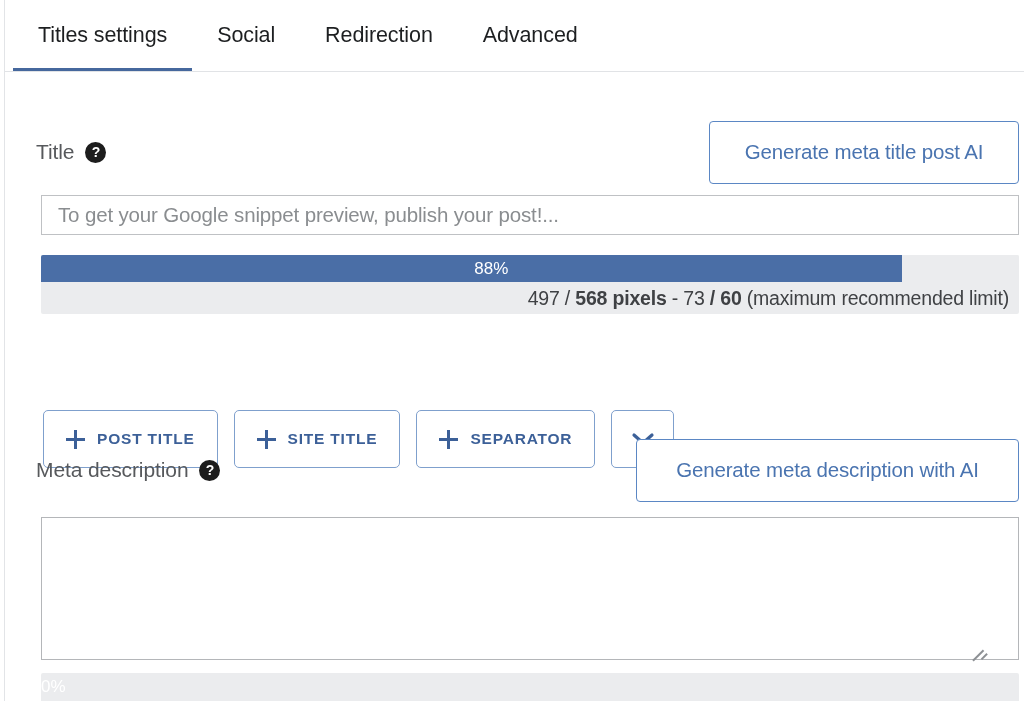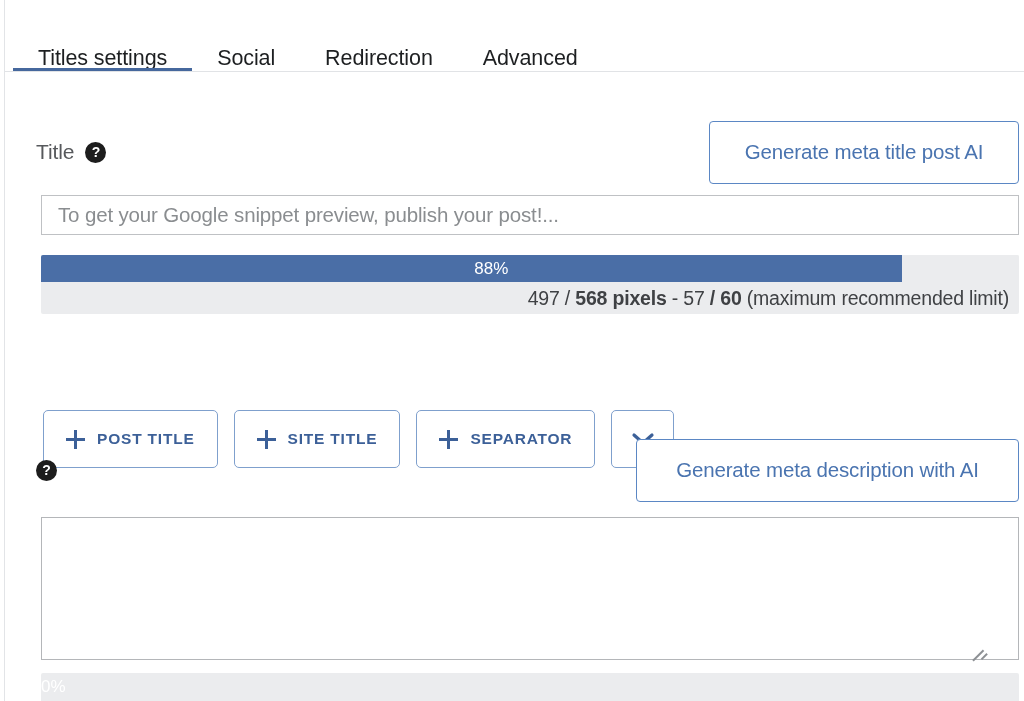--- a/index.html
+++ b/index.html
@@ -47,21 +47,21 @@
     display: flex;
     align-items: flex-start;
     height: 100%;
     padding-left: 8px;
     box-sizing: border-box;
   }
   .tab {
     position: relative;
     height: 100%;
     display: flex;
-    align-items: flex-end;
+    align-items: center;
     padding: 0 25px;
     font-size: 21.5px;
     color: #1d1f21;
     letter-spacing: -0.1px;
     cursor: pointer;
     white-space: nowrap;
     box-sizing: border-box;
   }
   .tab.active::after {
     content: "";
@@ -379,21 +379,21 @@
       </div>
     </div>
 
     <input class="text-input" type="text" placeholder="To get your Google snippet preview, publish your post!..." style="">
 
     <div class="progress-block">
       <div class="progress-track">
         <div class="progress-fill" id="title-progress-fill" style="width: 88%;"></div>
         <div class="progress-pct" id="title-progress-pct" style="left: 0px; width: 88%;">88%</div>
       </div>
-      <div class="progress-caption"><span>497 / </span><b>568 pixels</b><span> - 57 </span><b>/ 60</b><span> (maximum recommended limit)</span></div>
+      <div class="progress-caption"><span>497 / </span><b>568 pixels</b><span> - 73 </span><b>/ 60</b><span> (maximum recommended limit)</span></div>
     </div>
 
     <div class="tag-row">
       <div class="tag-button">
         <span class="plus-icon"></span>
         <span>POST TITLE</span>
       </div>
       <div class="tag-button">
         <span class="plus-icon"></span>
         <span>SITE TITLE</span>
@@ -404,20 +404,21 @@
       </div>
       <div class="chevron-button">
         <svg width="26" height="16" viewBox="0 0 26 16">
           <path d="M4 4 L13 12 L22 4" fill="none" stroke="#3c6098" stroke-width="3.2" stroke-linecap="round" stroke-linejoin="round"></path>
         </svg>
       </div>
     </div>
 
     <div class="field-header" id="desc-header">
       <div class="field-label">
+        <span>Meta description</span>
         <span class="help-icon">
           <span>?</span>
         </span>
       </div>
       <div class="ai-button" id="desc-ai-button">
         <span>Generate meta description with AI</span>
       </div>
     </div>
 
     <textarea class="textarea-box" placeholder="" style=""></textarea>

